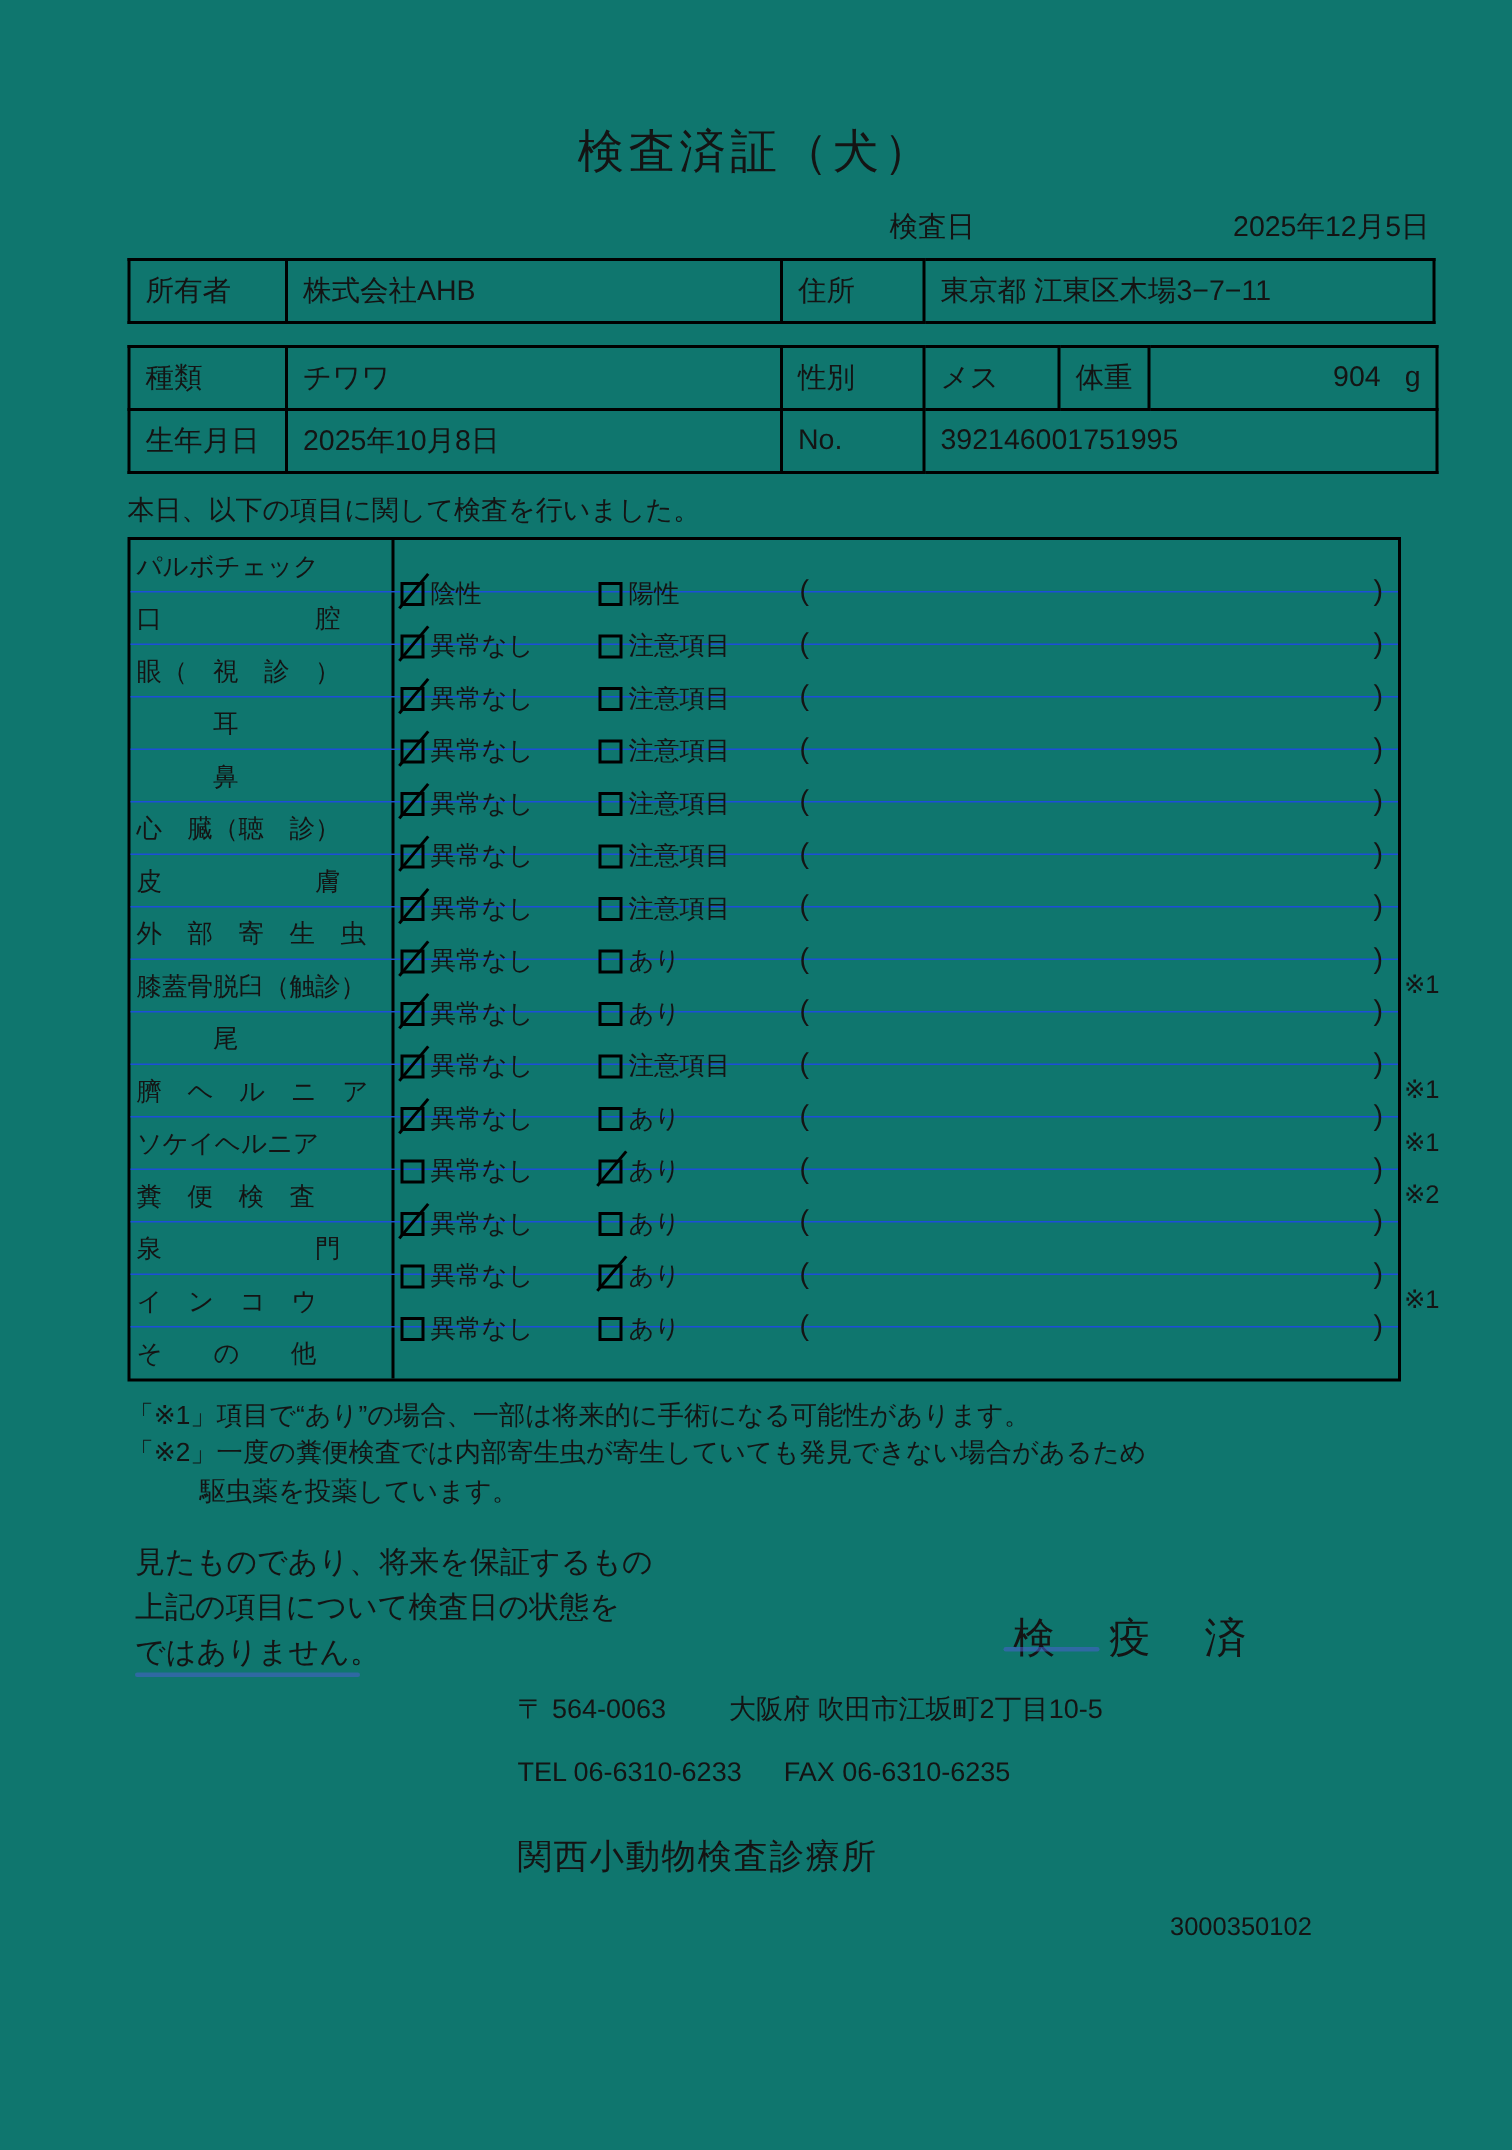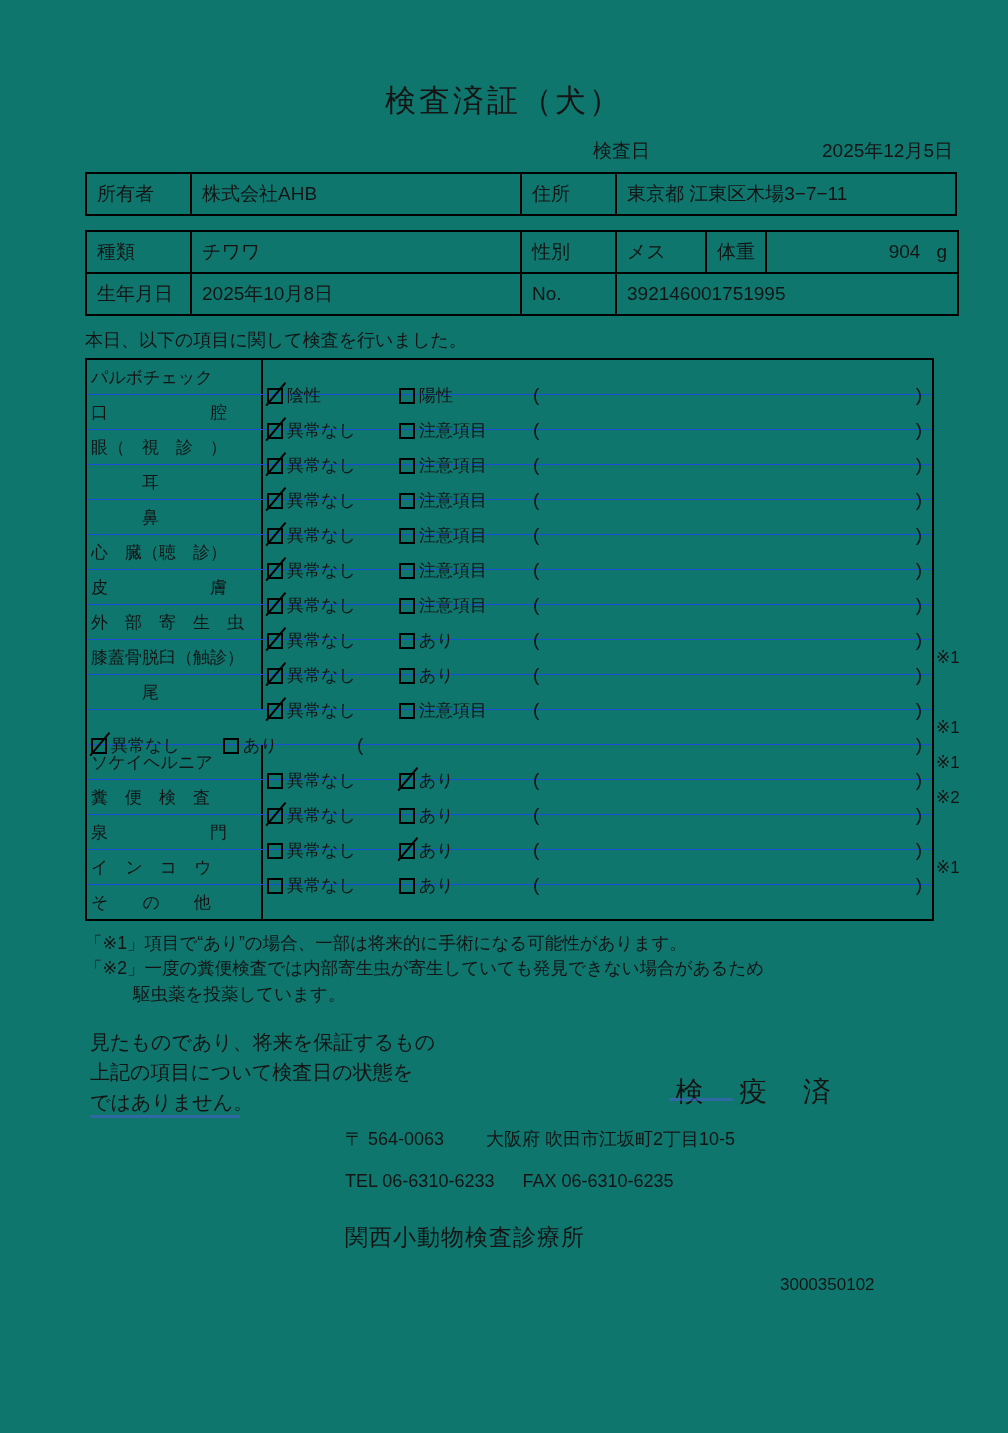--- a/index.html
+++ b/index.html
@@ -278,20 +278,21 @@
               <span class="cb"></span>
               <span class="opt-label">注意項目</span>
             </span>
             <span class="remark">
               <span class="paren">(</span>
               <span class="paren">)</span>
             </span>
           </div>
         </div>
         <div class="insp-row">
+          <div class="cell-item">臍　ヘ　ル　ニ　ア</div>
           <div class="cell-content">
             <span class="opt">
               <span class="cb checked"></span>
               <span class="opt-label">異常なし</span>
             </span>
             <span class="opt">
               <span class="cb"></span>
               <span class="opt-label">あり</span>
             </span>
             <span class="remark">

